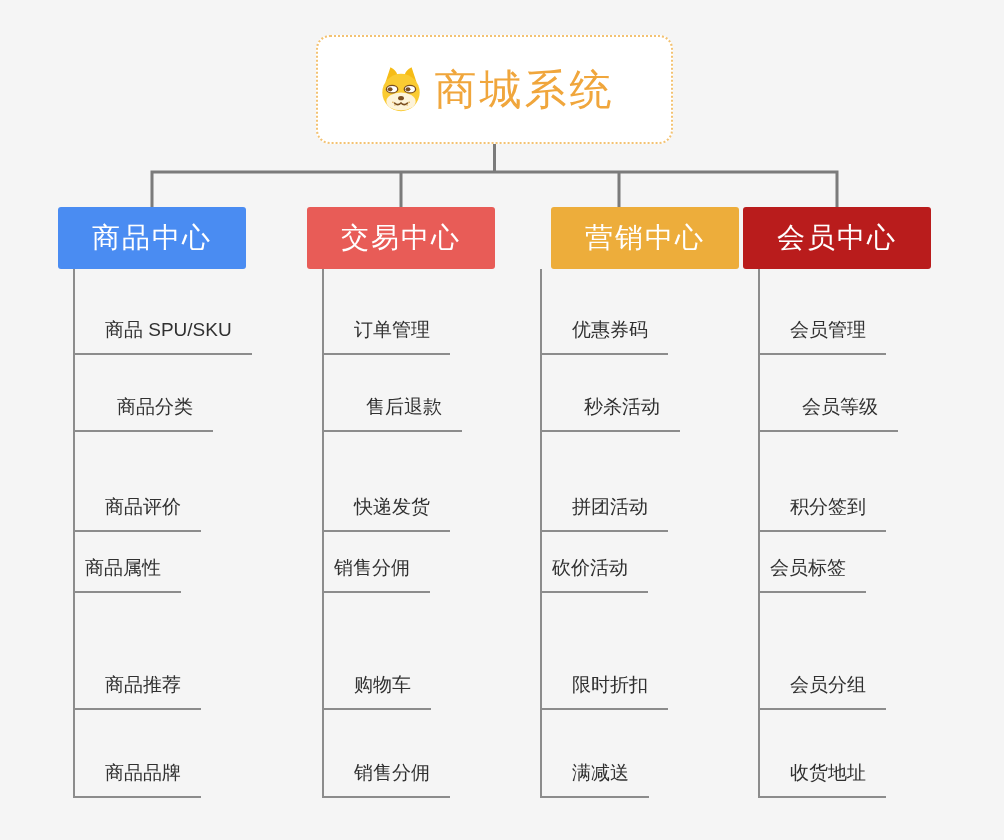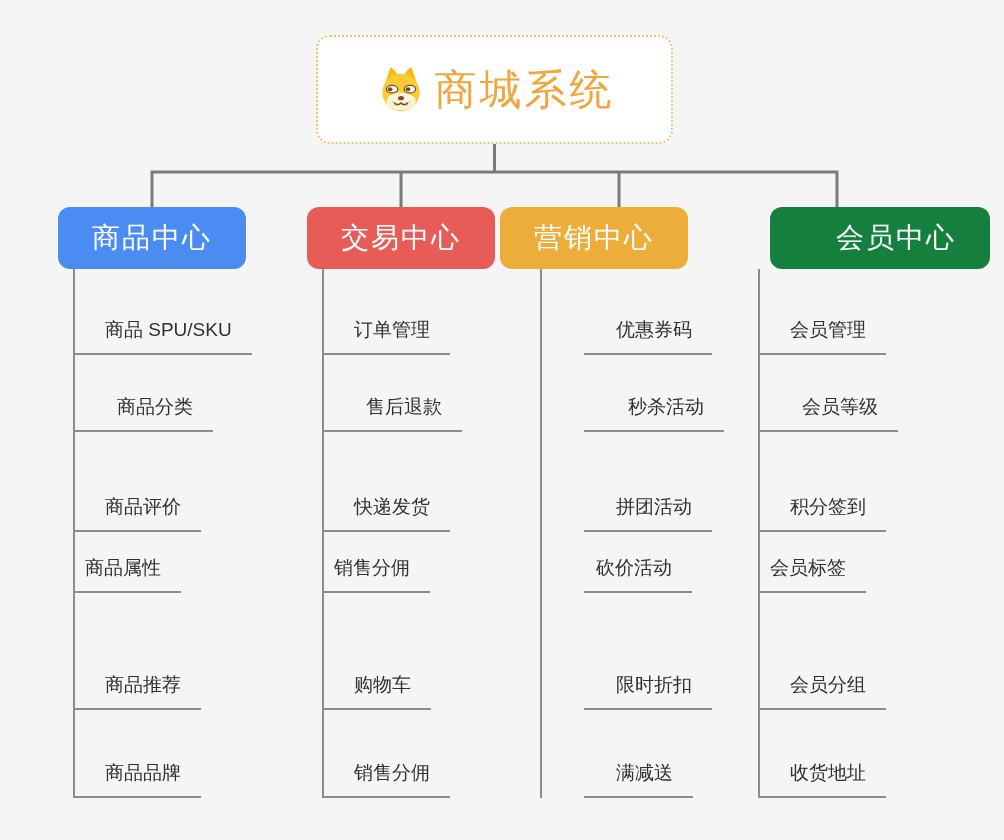--- a/index.html
+++ b/index.html
@@ -30,51 +30,51 @@
   .root-label{
     color:#f0a63c;
     font-size:42px;
     letter-spacing:3px;
     white-space:nowrap;
   }
   .dog-icon{width:52px;height:52px;display:block;}
   
   .branch{
     position:absolute;top:207px;width:188px;height:62px;
-    border-radius:12px;
+    border-radius:3px;
     display:flex;align-items:center;justify-content:center;
     color:#ffffff;
     font-size:28px;
     letter-spacing:2px;
     white-space:nowrap;
     cursor:pointer;
   }
   .b0{left:58px;background:#4a8cf2;}
   .b1{left:307px;background:#e85c57;}
-  .b2{left:500px;background:#edad3b;text-align:right;}
-  .b3{left:770px;background:#15803d;padding-left:32px;}
+  .b2{left:551px;background:#edad3b;text-align:right;}
+  .b3{left:743px;background:#b91c1c;}
   
   .spine{
     position:absolute;top:269px;height:529px;width:0;
     border-left:2px solid #8c8c8c;
   }
   .s0{left:73px;} .s1{left:322px;} .s2{left:540px;} .s3{left:758px;}
   
   .leaf{
     position:absolute;
     box-sizing:content-box;
     padding:0 20px 7px 32px;
     border-bottom:2px solid #8c8c8c;
     font-size:19px;
     line-height:33px;
     color:#303030;
     white-space:nowrap;
     cursor:pointer;
   }
-  .c0{left:73px;} .c1{left:322px;} .c2{left:540px;margin-left:44px;} .c3{left:758px;}
+  .c0{left:73px;} .c1{left:322px;} .c2{left:540px;} .c3{left:758px;}
   .r0{top:313px;} .r1{top:390px;padding-left:44px;} .r2{top:490px;}
   .r3{top:551px;padding-left:12px;} .r4{top:668px;} .r5{top:756px;}
 </style>
 </head>
 <body>
 
 <div class="canvas">
 
   <svg class="connectors" viewBox="0 0 1004 840" xmlns="http://www.w3.org/2000/svg">
     <path d="M494.5 144 V172 M152 208 V172 H837 V208 M401 172 V208 M619 172 V208" fill="none" stroke="#7b7b7b" stroke-width="3"></path>

